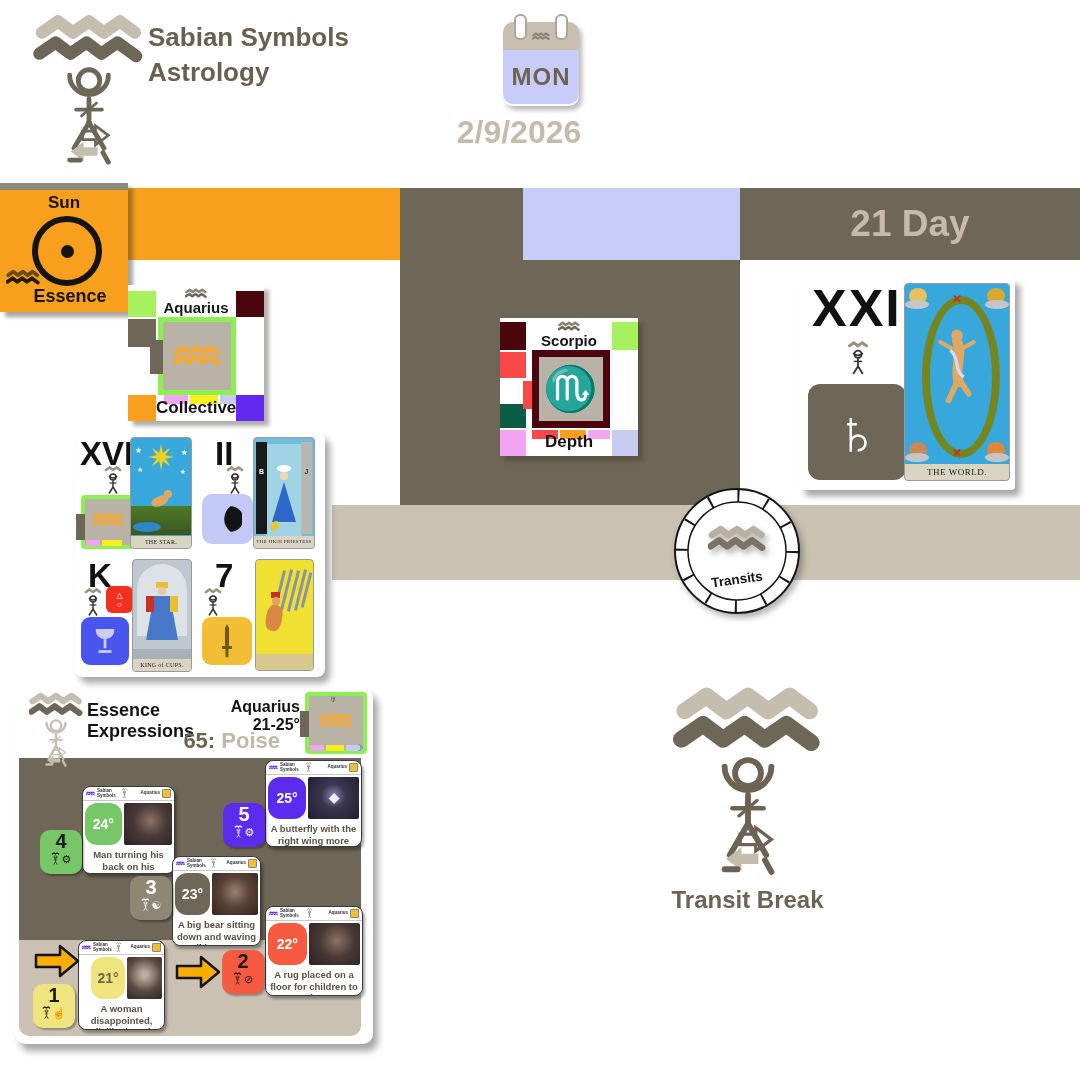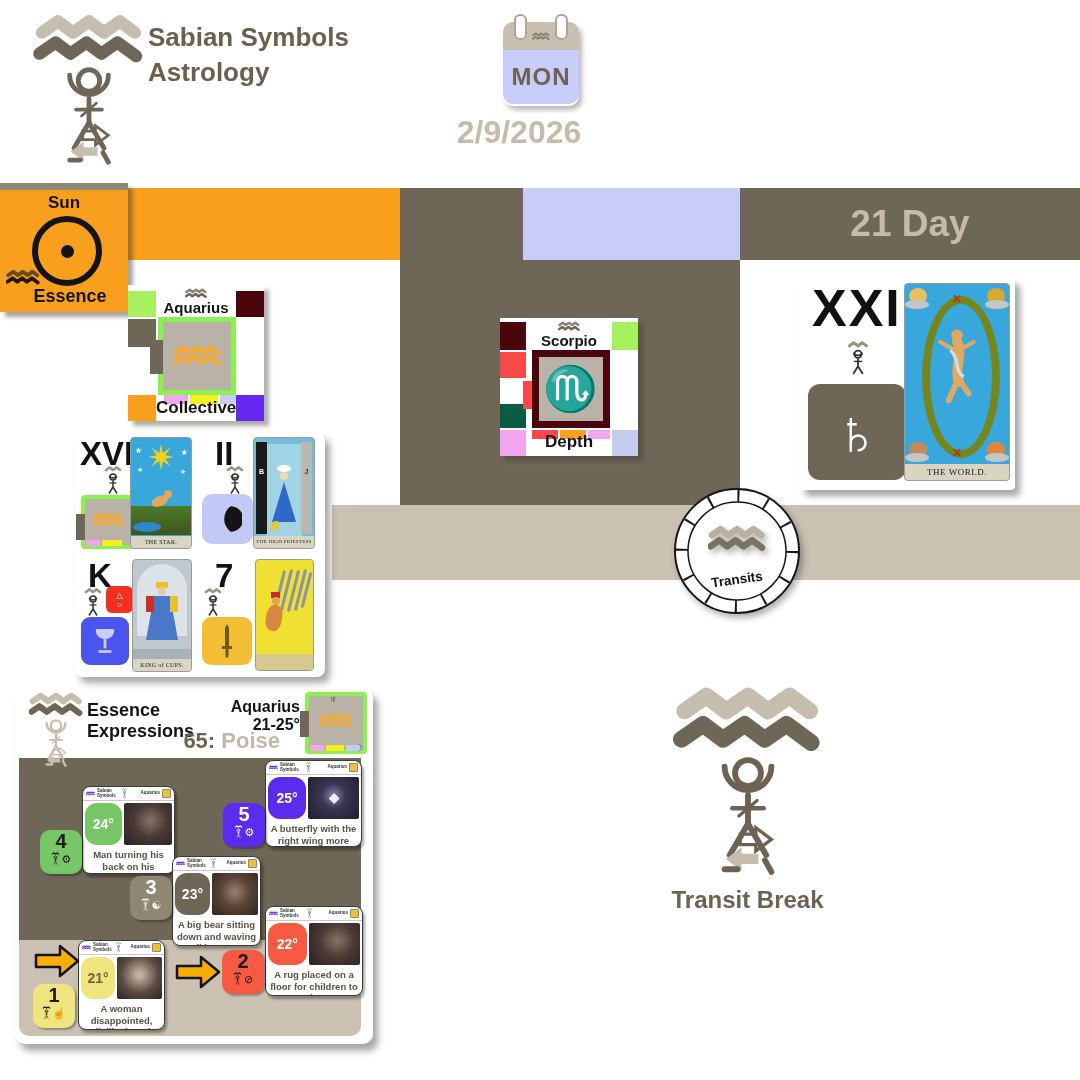--- a/index.html
+++ b/index.html
@@ -552,21 +552,21 @@
             <use href="#waves"></use>
           </svg>
         <span class="dc-brand">Sabian Symbols</span>
         <svg width="7" height="11" viewBox="0 0 20 30" style="--m1:#9A927E;--m2:#555;margin:0 auto">
             <use href="#minilogo"></use>
           </svg>
         <span class="dc-sign">Aquarius</span>
         <span class="dc-chip"></span>
       </div>
       <div class="dc-body">
-        <div class="dc-badge" style="background: rgb(240, 228, 126); color: rgb(110, 102, 70);">21°</div>
+        <div class="dc-badge" style="background: rgb(240, 228, 126); color: rgb(110, 102, 70); margin-left: 10px;">21°</div>
         <div class="dc-img i21"></div>
       </div>
       <div class="dc-text">A woman disappointed, disillusioned</div>
     </div>
     <div class="numbadge" style="left: 18px; top: 296px; background: rgb(240, 228, 126); color: rgb(26, 26, 26);">
       <div class="nb-num">1</div>
       <div class="nb-icons">
         <svg width="9" height="14" viewBox="0 0 20 30" style="--m1:currentColor;--m2:currentColor">
             <use href="#minilogo"></use>
           </svg>

